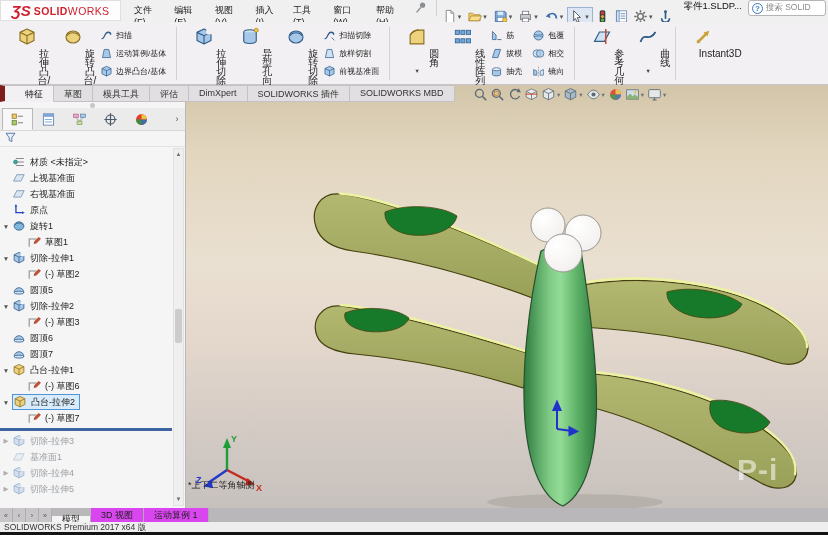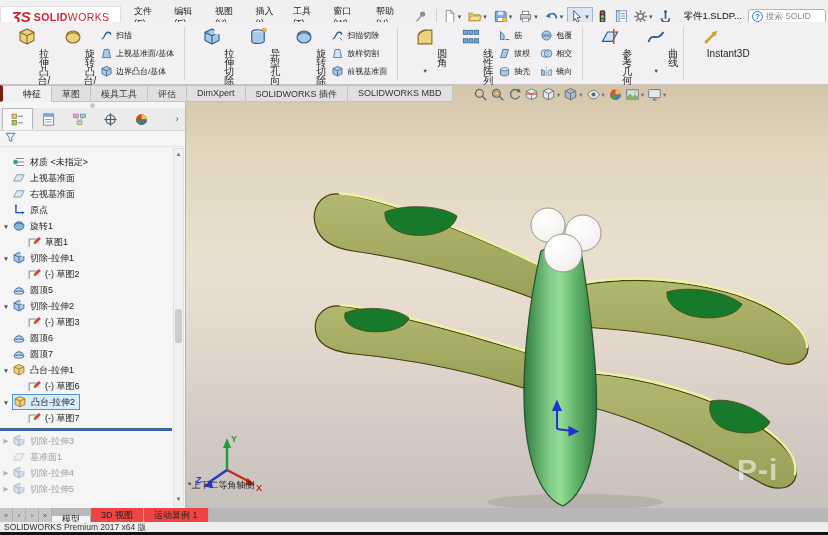--- a/index.html
+++ b/index.html
@@ -1,20 +1,20 @@
 <!DOCTYPE html>
 <html><head>
 <meta charset="utf-8">
 <style>
   html,body{margin:0;padding:0;background:#555;}
   *{box-sizing:border-box;font-family:"Liberation Sans",sans-serif;}
   .app{position:relative;width:828px;height:535px;background:#e8e6e8;overflow:hidden;-webkit-user-select:none;user-select:none;}
 
   
-  .menubar{position:absolute;left:0;top:0;width:828px;height:34px;background:#f1f0f1;border-bottom:1px solid #d9d7d9;display:flex;align-items:center;}
+  .menubar{position:absolute;left:0;top:0;width:828px;height:34px;background:#f1f0f1;border-bottom:1px solid #d9d7d9;display:flex;}
   .logo-tile{height:21px;width:131px;background:#fdfdfd;border:1px solid #e0dee0;display:flex;align-items:center;justify-content:center;gap:3px;}
   .logo-mark{color:#d01e2e;font-weight:bold;font-style:italic;font-size:15px;line-height:1;}
   .logo-text{color:#d01e2e;font-size:10.5px;font-weight:bold;letter-spacing:.4px;}
   .logo-text i{font-style:normal;font-weight:normal;}
   .menus{display:flex;margin-left:6px;}
   .menu-item{font-size:9px;color:#222;padding:4px 7px;cursor:default;}
   .pin{width:16px;height:16px;margin:0 4px;display:flex;align-items:center;justify-content:center;}
   .vsep{width:1px;height:16px;background:#d2d0d2;margin:0 3px;}
   .qat{display:flex;align-items:center;}
   .qat-btn{display:flex;align-items:center;padding:1px 1px;border:1px solid transparent;}
@@ -31,21 +31,21 @@
   .rib-big{display:flex;flex-direction:column;align-items:center;justify-content:flex-start;width:46px;padding-top:3px;cursor:default;}
   .rlb{font-size:10px;line-height:9px;color:#222;text-align:center;white-space:pre-line;margin-top:2px;margin-left:34px;}
   .caret{font-size:6.5px;color:#444;line-height:6px;margin-top:1px;}
   .rib-stack{display:flex;flex-direction:column;justify-content:space-evenly;padding:1px 4px 1px 2px;}
   .rib-small{display:flex;align-items:center;gap:3px;padding:1px 2px;cursor:default;}
   .rlb-s{font-size:8px;color:#222;white-space:nowrap;}
 
   
   .tabrow{position:absolute;left:0;top:85px;height:17px;display:flex;z-index:5;}
   .cmdtab{font-size:9px;color:#333;padding:2px 10px 0 10px;background:#e1dfe1;border:1px solid #c5c2c5;border-left:none;white-space:nowrap;}
-  .cmdtab:first-child{border-left:3px solid #7f1d1d;padding-left:20px;}
+  .cmdtab:first-child{border-left:5px solid #7f1d1d;padding-left:20px;}
   .cmdtab.active{background:#f2f0f2;border-bottom:1px solid #f2f0f2;color:#000;}
 
   
   .viewport{position:absolute;left:185px;top:85px;width:643px;height:423px;background:linear-gradient(180deg,#d2c5a9 0%,#e2d6bf 16%,#eae0d1 42%,#e3d7cc 62%,#d3cac4 82%,#c7c1bd 100%);overflow:hidden;}
   .headsup{position:absolute;left:288px;top:2px;display:flex;align-items:center;gap:2px;z-index:6;}
   .hud-btn{display:flex;align-items:center;padding:0;opacity:.85;}
   .hud-caret{font-size:6.5px;color:#5a6570;margin:0 1px;}
   .scene{position:absolute;left:0;top:0;}
   .triad{position:absolute;left:10px;top:345px;}
   .vp-annot{position:absolute;left:3px;top:394px;font-size:9px;color:#222;}
@@ -71,21 +71,21 @@
   .tree-row.disabled .ticon{opacity:.45;}
   .tree-row.disabled .expander{color:#b0b0b0;}
   .rollback{height:3px;background:#3d64a0;margin:2px 2px 2px 0;}
   .vscroll{position:absolute;right:1px;top:46px;bottom:2px;width:11px;background:#f0eff0;border:1px solid #e2e0e2;}
   .vs-btn{height:11px;font-size:6px;color:#707070;text-align:center;line-height:11px;}
   .vs-thumb{position:absolute;left:1px;width:7px;top:45%;height:34px;background:#cdcccd;border-radius:2px;}
 
   
   .bottom-tabs{position:absolute;left:0;top:508px;width:828px;height:14px;background:#b9b7b9;display:flex;align-items:stretch;}
   .nav-btn{width:13px;background:#c8c6c8;border-right:1px solid #aeacae;font-size:7px;color:#555;display:flex;align-items:center;justify-content:center;}
-  .btab{font-size:9px;color:#222;padding:0 10px;display:flex;align-items:center;background:#ef4444;border-right:1px solid #aeacae;}
+  .btab{font-size:9px;color:#222;padding:0 10px;display:flex;align-items:center;background:#d946ef;border-right:1px solid #aeacae;}
   .btab.active{background:#f5f4f5;margin-top:8px;}
   .statusbar{position:absolute;left:0;top:522px;width:828px;height:10px;background:#efeeef;font-size:8.5px;color:#333;padding-left:4px;line-height:10px;}
   .bottom-edge{position:absolute;left:0;top:532px;width:828px;height:3px;background:#141414;}
 </style>
 </head>
 <body>
 
 <div class="app">
 
   <div class="menubar">
@@ -242,21 +242,21 @@
             </svg>
           </span>
           <span class="rlb-s">扫描</span>
         </div>
         <div class="rib-small">
           <span style="display: inline-flex;">
             <svg viewBox="0 0 16 16" width="13" height="13" aria-hidden="true">
               <path d="M3 13 5.2 3h5.6L13 13z" fill="#a8c8e8" stroke="#2f5c8a" stroke-width=".9"></path>
             </svg>
           </span>
-          <span class="rlb-s">上视基准面/基体</span>
+          <span class="rlb-s">运动算例/基体</span>
         </div>
         <div class="rib-small">
           <span style="display: inline-flex;">
             <svg viewBox="0 0 16 16" width="13" height="13" aria-hidden="true">
               <path d="M8 1.6 13.6 4.3v6.5L8 13.6 2.4 10.8V4.3z" fill="#a8c8e8" stroke="#2f5c8a" stroke-width=".9" stroke-linejoin="round"></path>
               <path d="M2.4 4.3 8 7l5.6-2.7M8 7v6.6" fill="none" stroke="#2f5c8a" stroke-width=".9"></path>
             </svg>
           </span>
           <span class="rlb-s">边界凸台/基体</span>
         </div>

